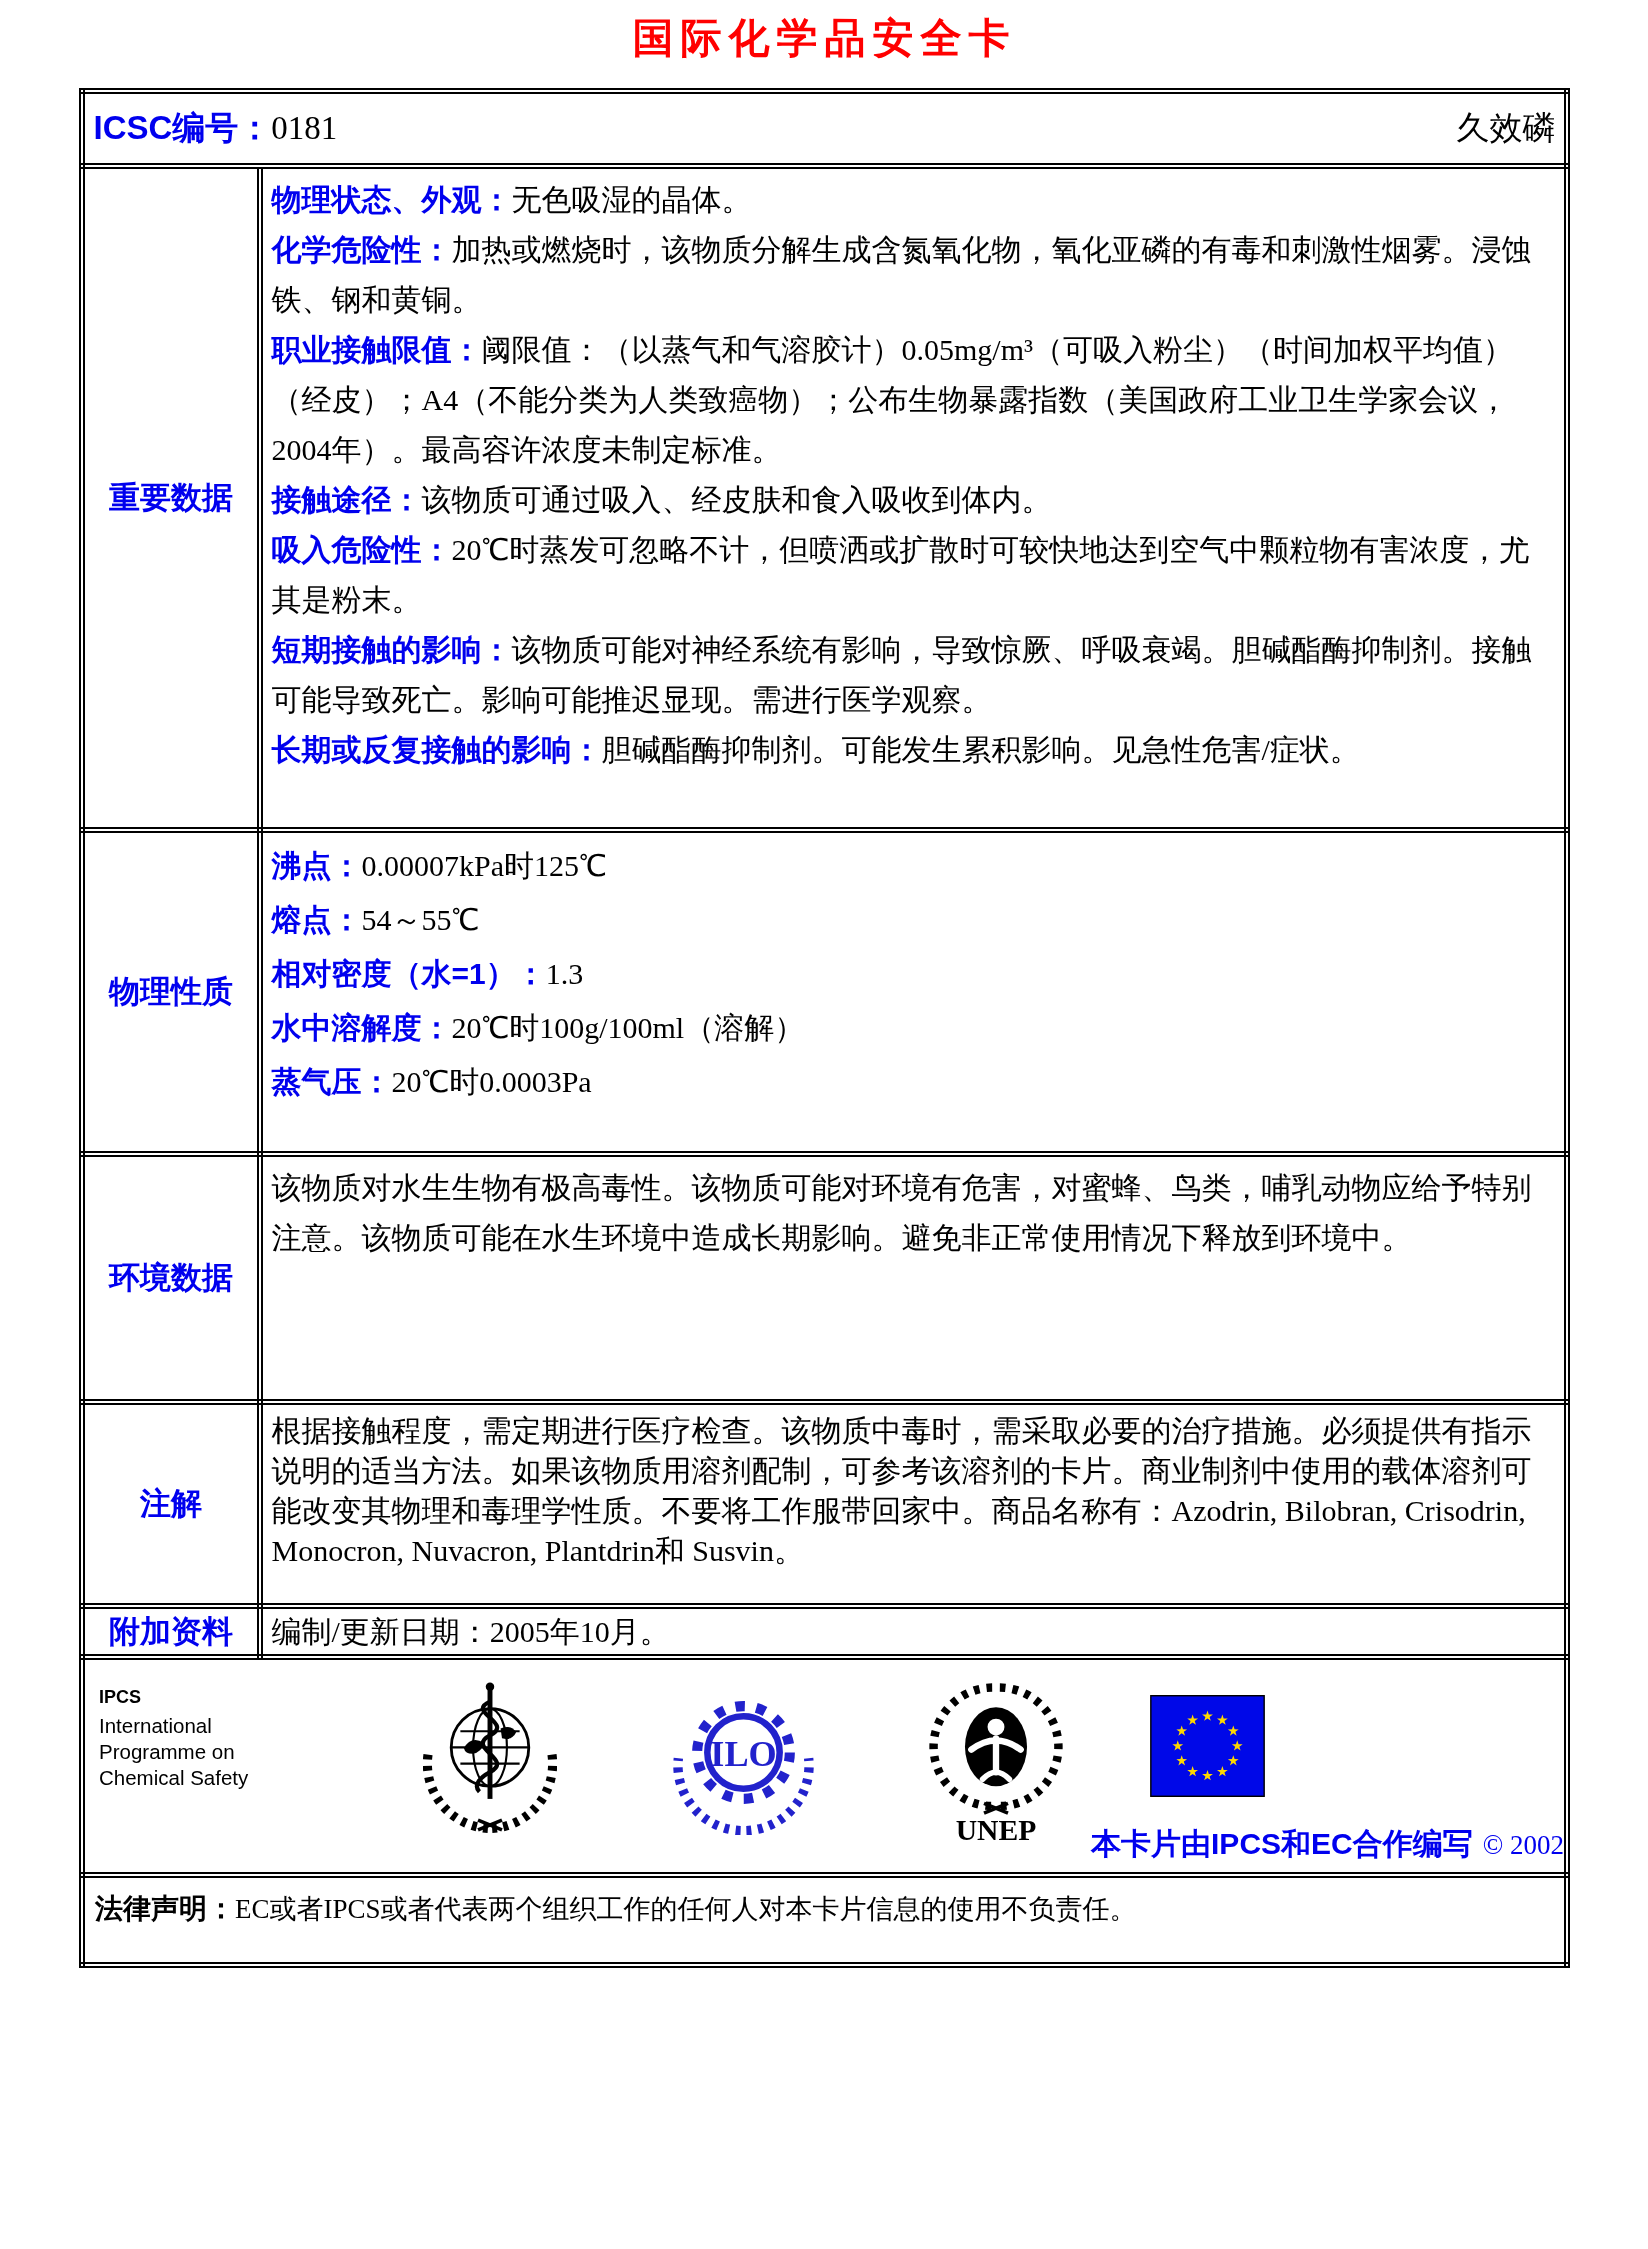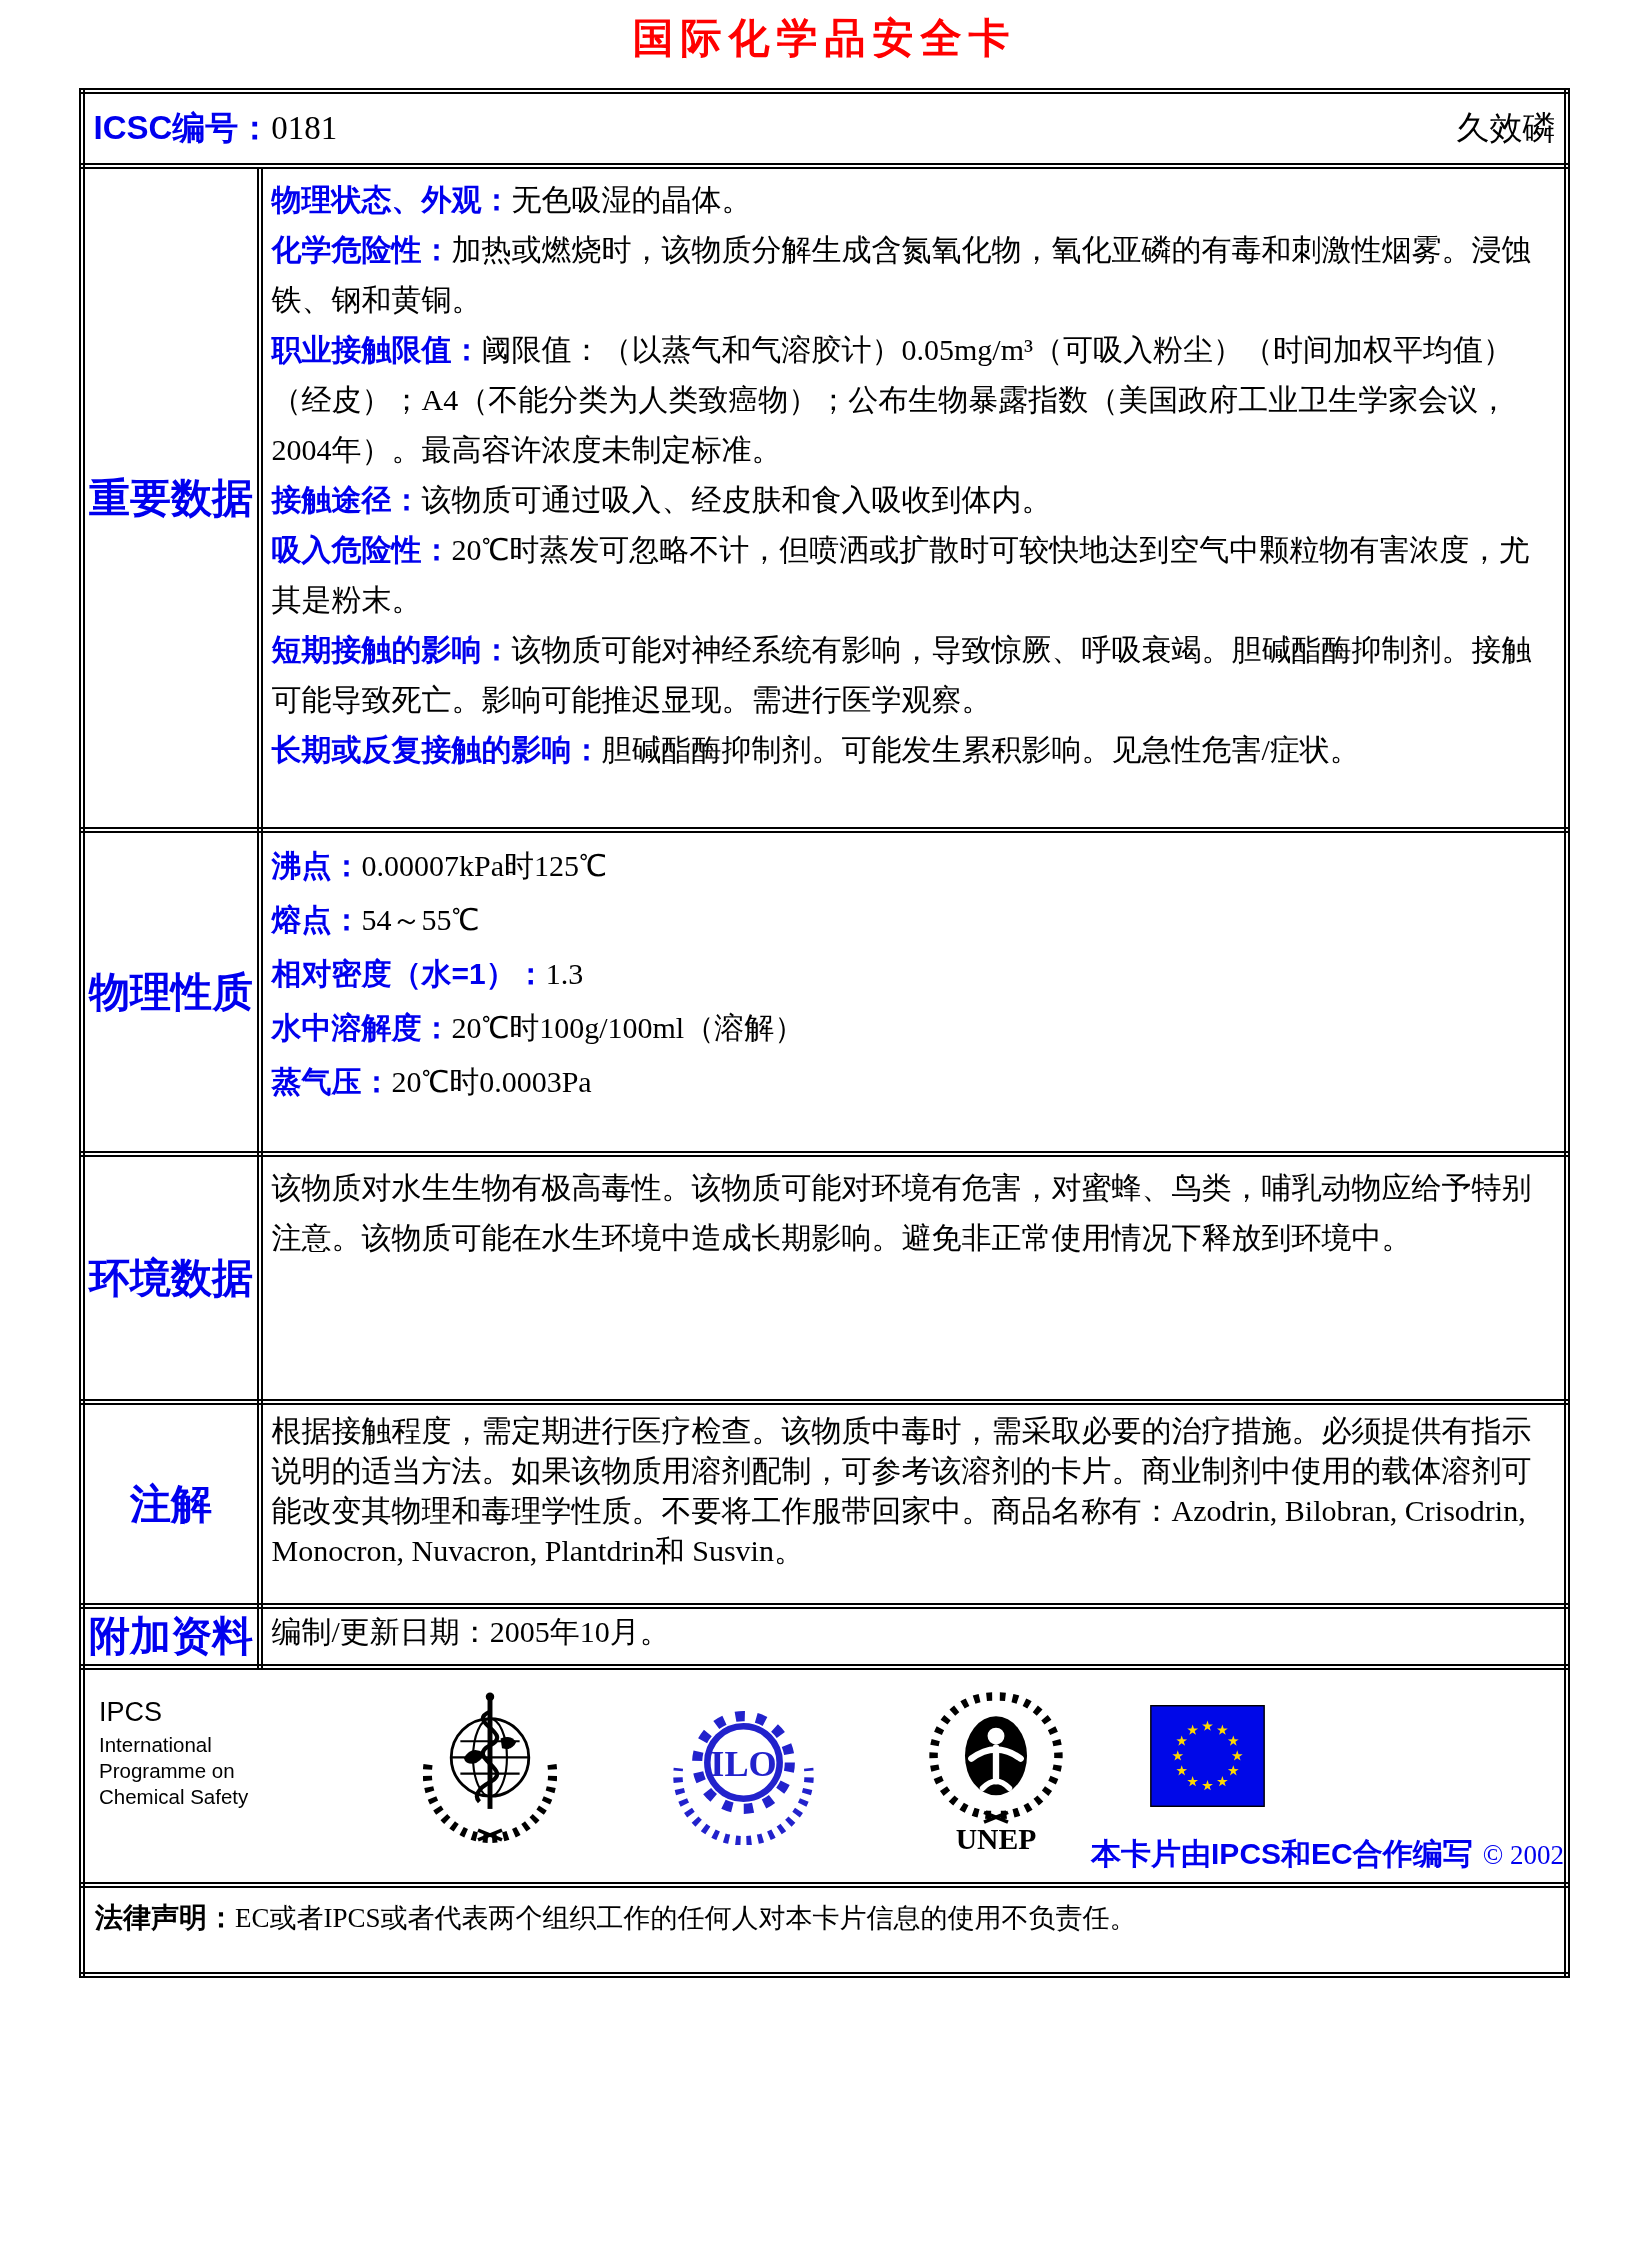--- a/index.html
+++ b/index.html
@@ -40,37 +40,37 @@
   }
   .hdr-flex .blue-label { font-size:33px; }
   .hdr-value { font-size:33px; }
   .chem-name { font-size:33px; }
   td.row-label-cell {
     vertical-align:middle !important;
     text-align:center;
     color:#0000ee;
     font-weight:bold;
     font-family:"Liberation Sans", sans-serif;
-    font-size:41px;
+    font-size:31px;
   }
   td.content-cell { padding:5.7px 11.3px 5.7px 8.5px; font-size:30px; }
   .imp-cell  { height:664px; line-height:50px; }
   .phys-cell { height:324px; line-height:54px; }
   .env-cell  { height:248px; line-height:50px; }
   .note-cell { height:204px; line-height:40px; font-size:28px; }
   .add-cell  { height:45px;  line-height:34px; }
   .para { margin:0; }
   .para .blue-label { font-size:30px; }
   .phys-cell .blue-label { font-size:30px; }
   td.logos-cell { height:218px; position:relative; padding:0; }
   .ipcs-block {
     position:absolute; left:14px; top:27px;
     font-family:"Liberation Sans", sans-serif;
   }
-  .ipcs-acr { font-weight:normal; font-size:27px; margin-bottom:4.2px; }
+  .ipcs-acr { font-weight:bold; font-size:18px; margin-bottom:4.2px; }
   .ipcs-line { font-size:20.5px; line-height:26px; }
   .logo { position:absolute; }
   .logo-who  { left:338px;  top:12.7px; }
   .logo-ilo  { left:586px;  top:22.6px; }
   .logo-unep { left:844px; top:18.4px; }
   .logo-eu   { left:1065px; top:35px; }
   .credit-line {
     position:absolute; bottom:7px; left:0; width:100%;
     text-align:right;
   }

